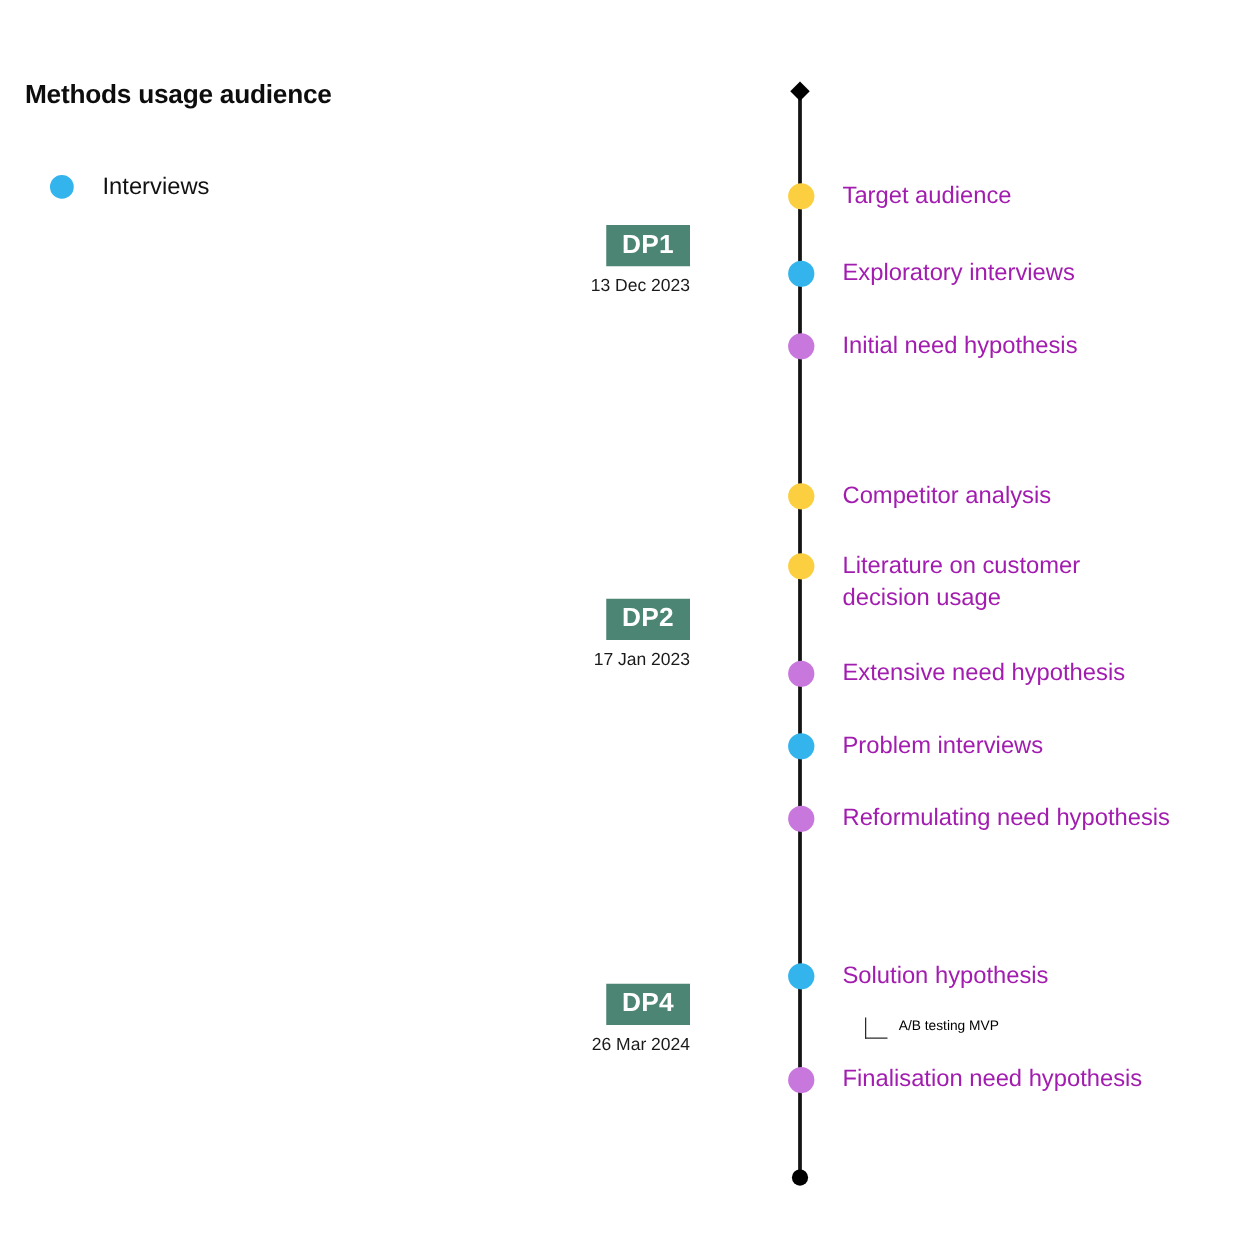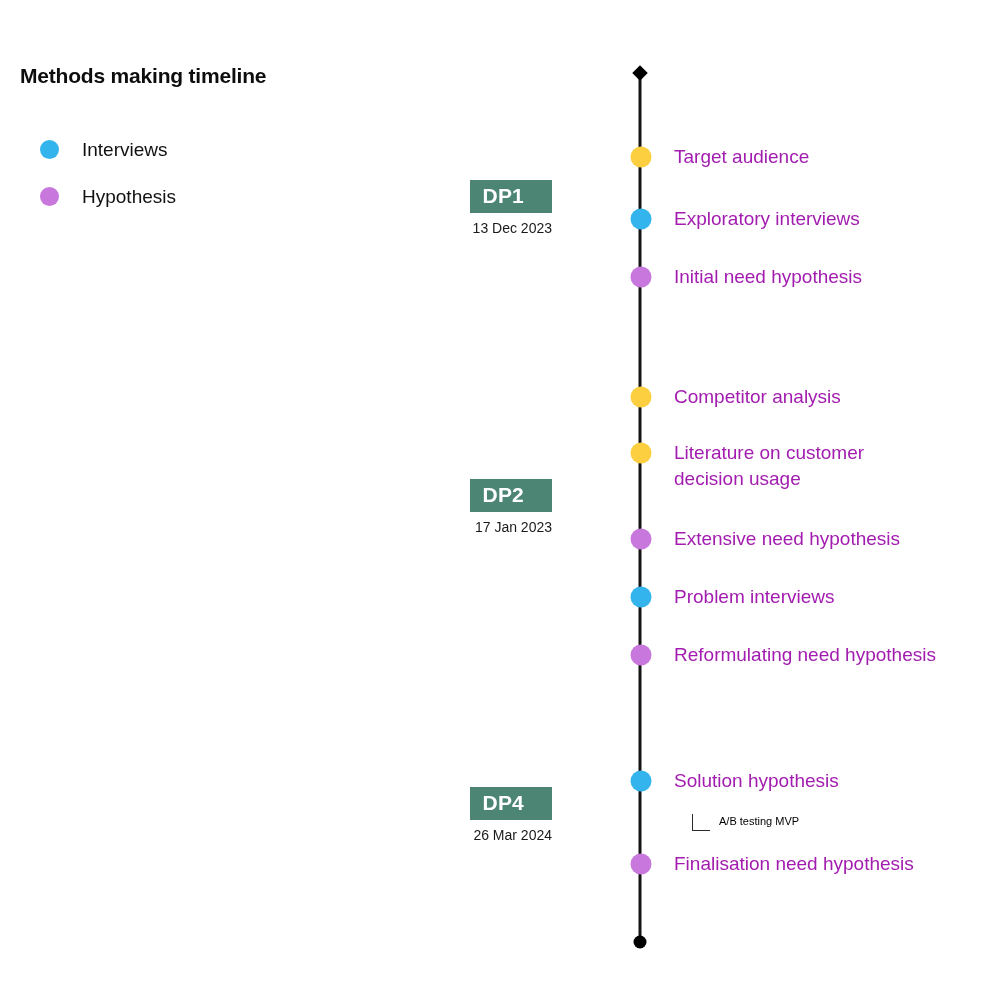--- a/index.html
+++ b/index.html
@@ -140,44 +140,40 @@
     width: 200px;
     text-align: right;
     left: 352px;
   }
   .milestone-badge {
     display: inline-block;
     background: #4c8574;
     color: #ffffff;
     font-size: 21px;
     font-weight: bold;
-    padding: 4px 28px 5px 13px;
+    padding: 4px 13px 5px 13px;
     letter-spacing: 0.2px;
   }
   .milestone-date {
     margin-top: 7px;
     font-size: 14px;
     color: #1a1a1a;
     text-align: right;
   }
 </style>
 </head>
 <body>
 
-<div class="page-title">Methods making timeline</div>
+<div class="page-title">Methods usage audience</div>
 
 <div class="legend">
   <div class="legend-row">
     <span class="legend-dot" style="background:#34B4EC"></span>
     <span class="legend-label">Interviews</span>
   </div>
-  <div class="legend-row">
-    <span class="legend-dot" style="background:#C877DC"></span>
-    <span class="legend-label">Hypothesis</span>
-  </div>
 </div>
 
 <div class="axis"></div>
 <div class="axis-cap-top"></div>
 <div class="axis-cap-bottom"></div>
 
 <div class="milestone" style="top:180px">
   <span class="milestone-badge">DP1</span>
   <div class="milestone-date">13 Dec 2023</div>
 </div>

